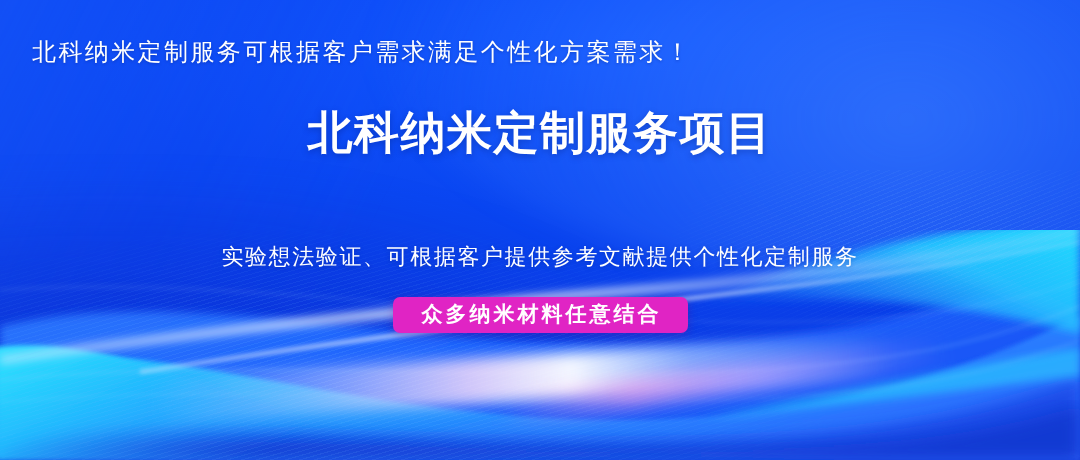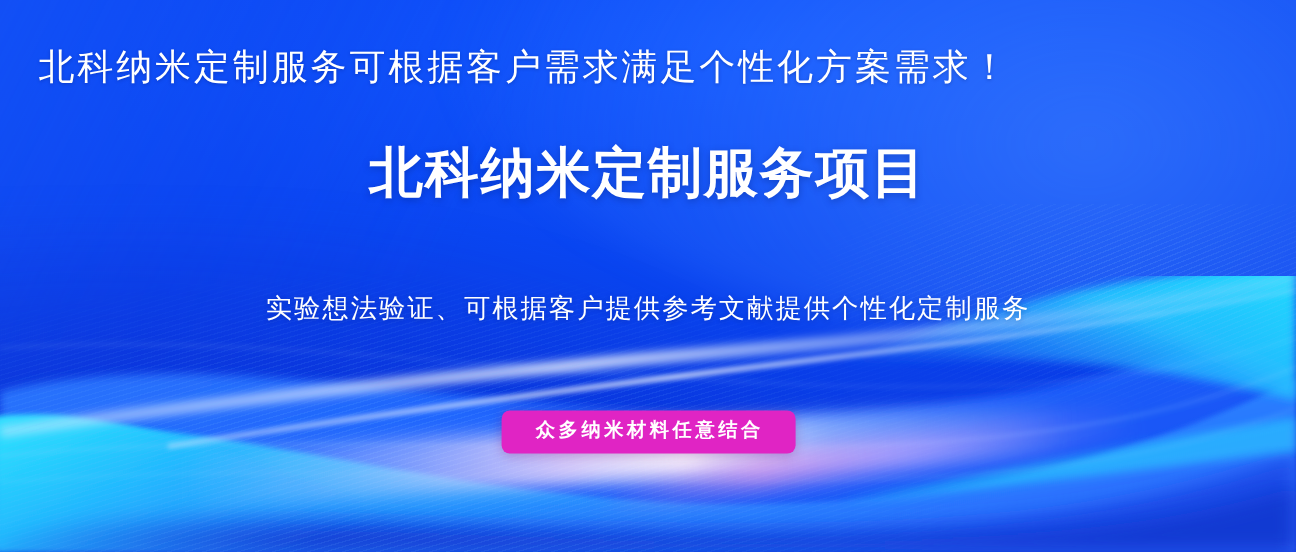--- a/index.html
+++ b/index.html
@@ -146,33 +146,33 @@
     position: relative;
     z-index: 5;
     width: 100%;
     height: 100%;
   }
 
   .kicker {
     position: absolute;
     left: 32px;
     top: 36px;
-    font-size: 30px;
+    font-size: 24px;
     font-weight: 400;
     color: #ffffff;
     letter-spacing: 2.4px;
     white-space: nowrap;
     text-shadow: 0 1px 3px rgba(0,20,90,.30);
   }
 
   .headline-wrap {
     position: absolute;
     left: 0;
     right: 0;
-    top: 115px;
+    top: 104px;
     text-align: center;
   }
   .headline {
     display: block;
     font-size: 45px;
     font-weight: 700;
     color: #ffffff;
     letter-spacing: 1.5px;
     line-height: 58px;
     white-space: nowrap;
@@ -202,29 +202,28 @@
     left: 0;
     right: 0;
     top: 297px;
     display: flex;
     justify-content: center;
   }
   .badge {
     display: inline-block;
     background: #e024c4;
     color: #ffffff;
-    font-size: 16px;
+    font-size: 21px;
     font-weight: 700;
     letter-spacing: 3px;
     padding: 5px 26px 7px 29px;
     border-radius: 7px;
     line-height: 24px;
     white-space: nowrap;
     box-shadow: 0 2px 10px rgba(120,0,110,.28);
-    margin-top: 45px;
   }
 </style>
 </head>
 <body>
 
 <div class="banner">
 
   <div class="bg-base"></div>
   <div class="bg-arc-tr"></div>
   <div class="bg-diag-tl"></div>

